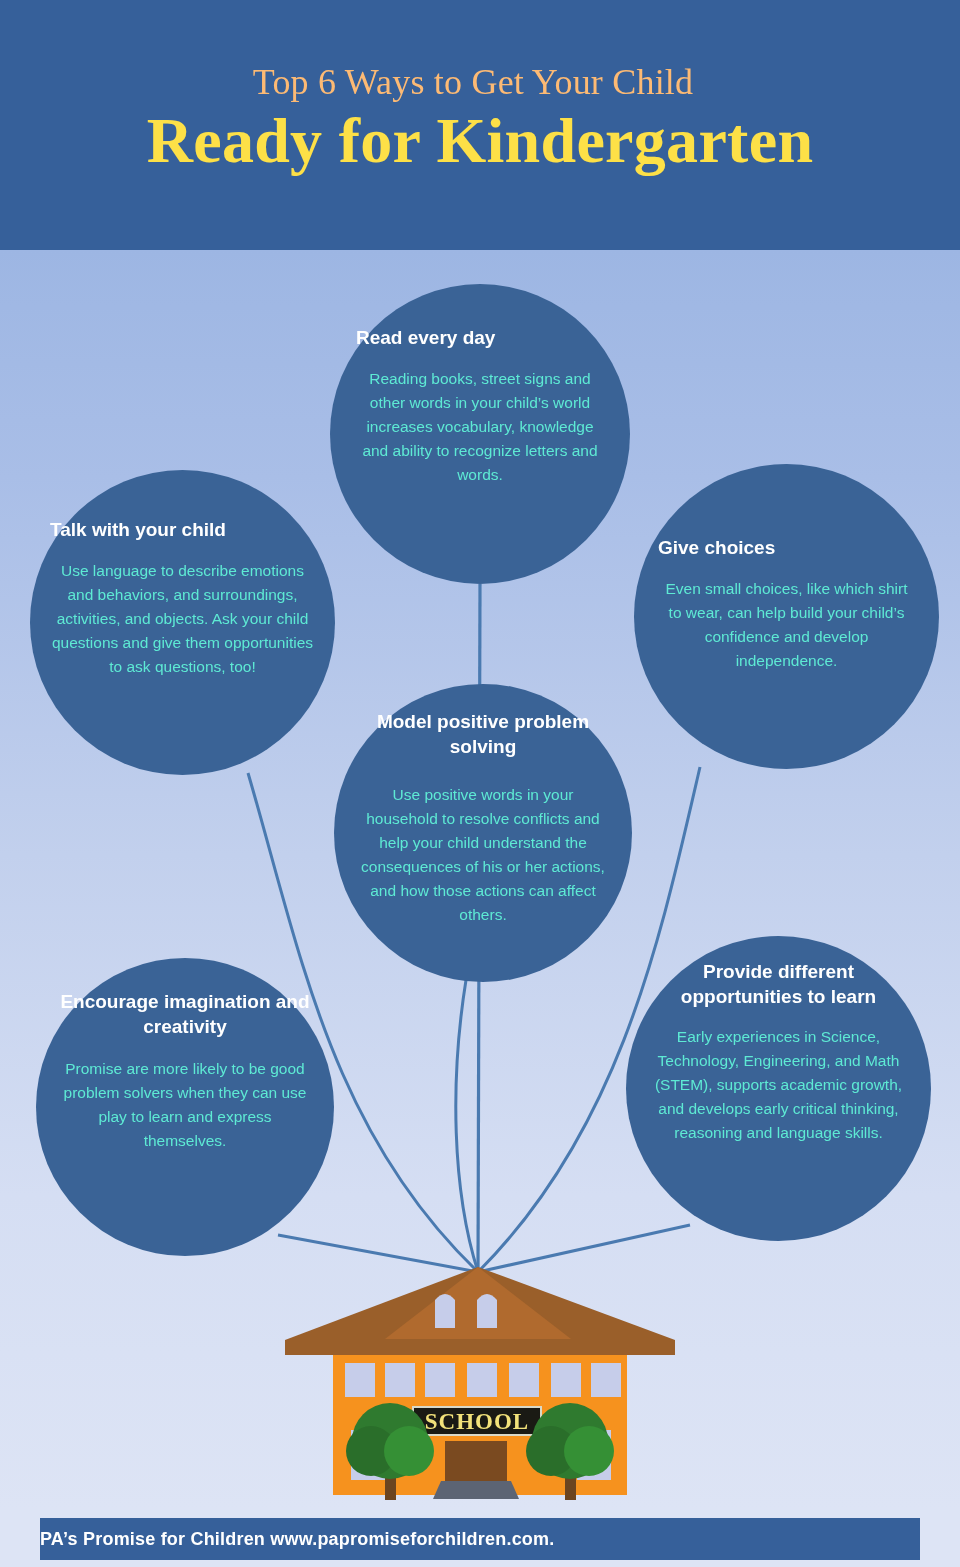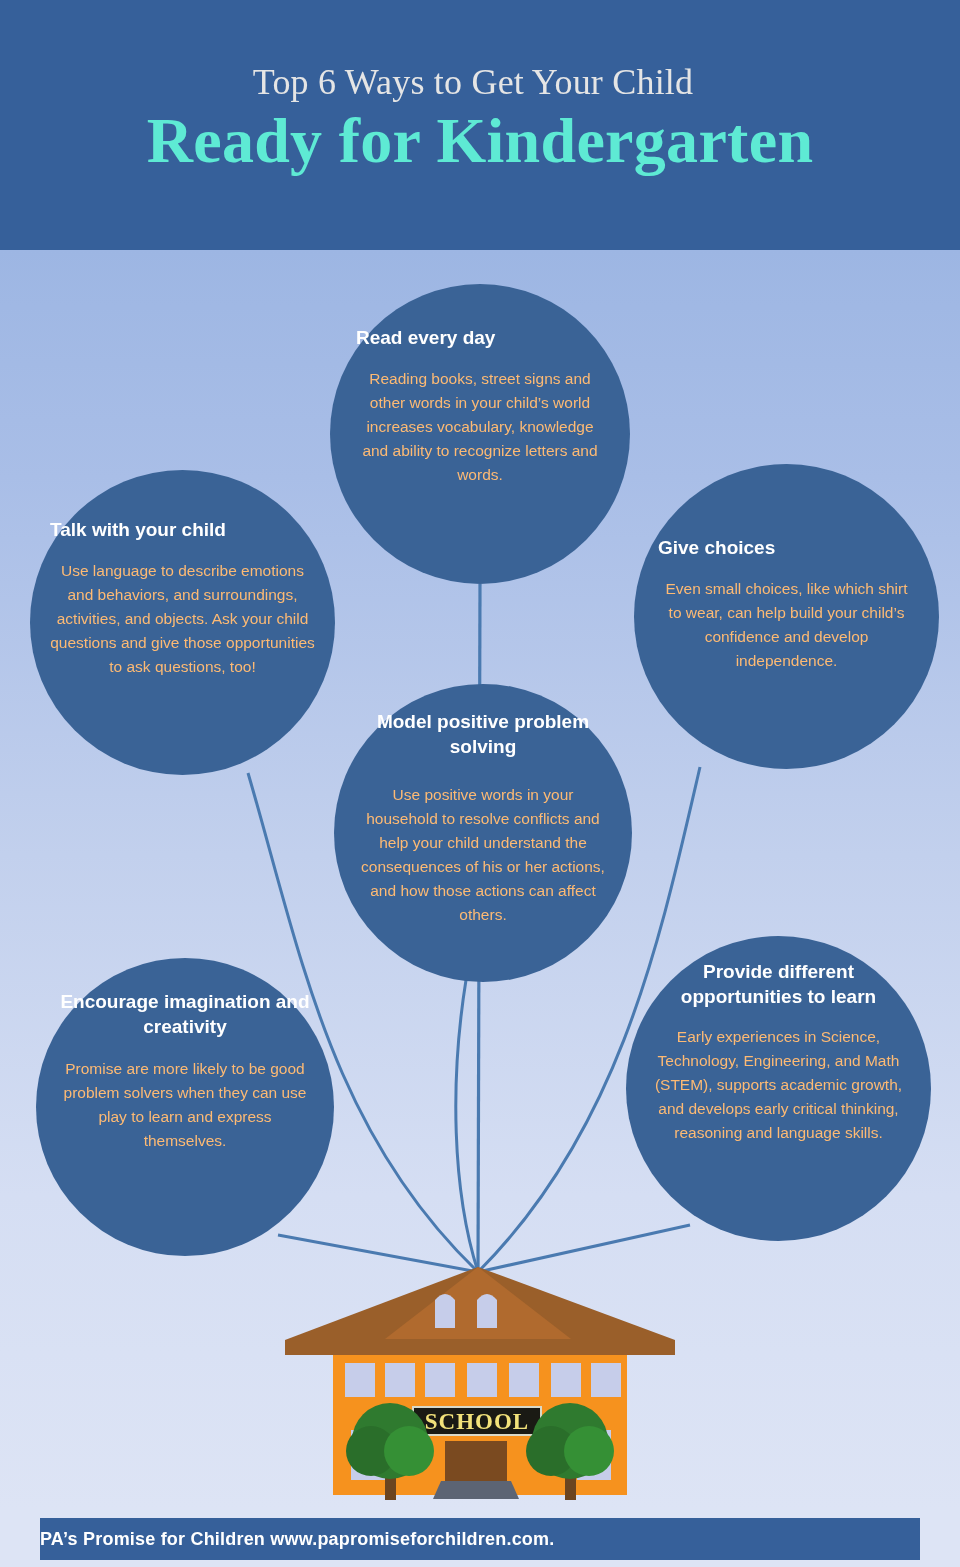--- a/index.html
+++ b/index.html
@@ -13,47 +13,47 @@
   }
   
   .header{
     position:absolute;left:0;top:0;width:960px;height:250px;
     background:#36609a;
     display:flex;flex-direction:column;align-items:center;justify-content:center;
     box-sizing:border-box;padding-bottom:12px;
   }
   .header .kicker{
     font-family:"Liberation Serif", serif;
-    color:#e5e5e5;font-size:36px;line-height:1.05;font-weight:400;
+    color:#fdba74;font-size:36px;line-height:1.05;font-weight:400;
     letter-spacing:.2px;margin:0 14px 6px 0;white-space:nowrap;
   }
   .header .title{
     font-family:"Liberation Serif", serif;
-    color:#5eead4;font-size:64px;line-height:1.05;font-weight:700;
+    color:#fde047;font-size:64px;line-height:1.05;font-weight:700;
     letter-spacing:.3px;margin:0;white-space:nowrap;
   }
   
   .sky{
     position:absolute;left:0;top:250px;width:960px;height:1260px;
     background:linear-gradient(to bottom,#9db6e3 0%,#a9bee7 18%,#c2d0ed 48%,#d5def3 75%,#dde4f5 100%);
   }
   .strings{position:absolute;left:0;top:250px;width:960px;height:1260px;}
   
   .balloon{
     position:absolute;border-radius:50%;
     background:#3a6396;color:#ffffff;
     display:flex;flex-direction:column;align-items:flex-start;justify-content:flex-start;
     box-sizing:border-box;text-align:center;
   }
   .balloon .b-title{
     font-weight:700;color:#ffffff;line-height:1.30;
     font-size:19px;margin:0;
   }
   .balloon .b-body{
-    font-weight:400;color:#fdba74;line-height:1.55;
+    font-weight:400;color:#5eead4;line-height:1.55;
     font-size:15.5px;margin:0;
   }
   
   #balloon-read     {left:330px;top:284px;width:300px;height:300px;padding:42px 26px 0;}
   #balloon-read .b-body{margin-top:16px;}
   #balloon-talk     {left:30px; top:470px;width:305px;height:305px;padding:48px 20px 0;}
   #balloon-talk .b-body{margin-top:16px;}
   #balloon-choices  {left:634px;top:464px;width:305px;height:305px;padding:72px 24px 0;}
   #balloon-choices .b-body{margin-top:16px;}
   #balloon-model    {left:334px;top:684px;width:298px;height:298px;padding:26px 22px 0;}
@@ -98,21 +98,21 @@
     <path d="M690 975 L478 1022" fill="none" stroke="#4a7ab0" stroke-width="3"></path>
   </svg>
 
   <div class="balloon" id="balloon-read">
     <div class="b-title">Read every day</div>
     <div class="b-body">Reading books, street signs and other words in your child’s world increases vocabulary, knowledge and ability to recognize letters and words.</div>
   </div>
 
   <div class="balloon" id="balloon-talk">
     <div class="b-title">Talk with your child</div>
-    <div class="b-body">Use language to describe emotions and behaviors, and surroundings, activities, and objects.  Ask your child questions and give those opportunities to ask questions, too!</div>
+    <div class="b-body">Use language to describe emotions and behaviors, and surroundings, activities, and objects.  Ask your child questions and give them opportunities to ask questions, too!</div>
   </div>
 
   <div class="balloon" id="balloon-choices">
     <div class="b-title">Give choices</div>
     <div class="b-body">Even small choices, like which shirt to wear, can help build your child’s confidence and develop independence.</div>
   </div>
 
   <div class="balloon" id="balloon-model">
     <div class="b-title">Model positive problem solving</div>
     <div class="b-body">Use positive words in your household to resolve conflicts and help your child understand the consequences of his or her actions, and how those actions can affect others.</div>

